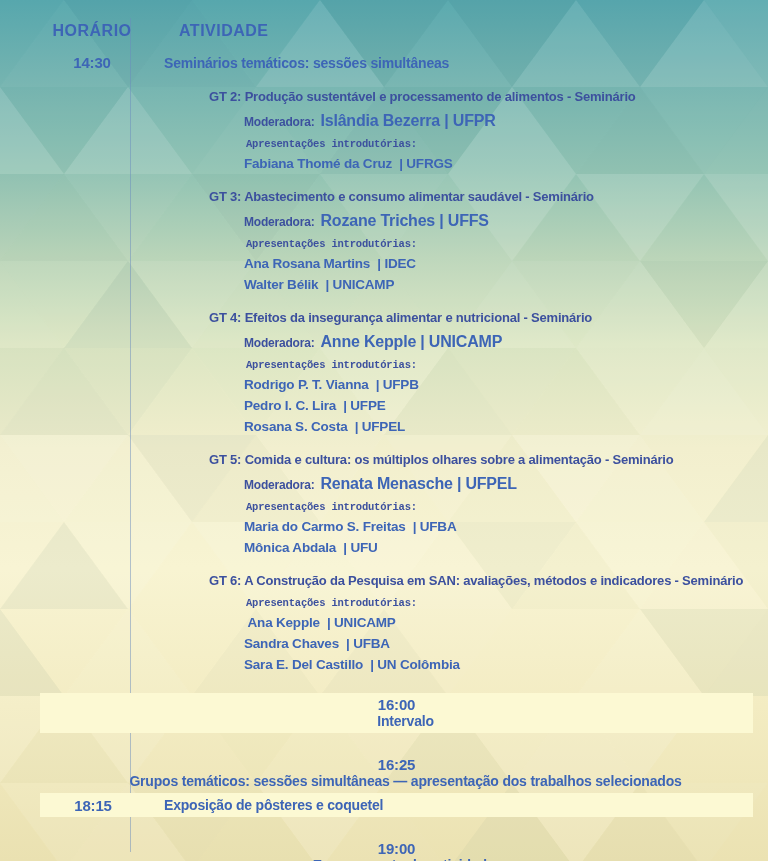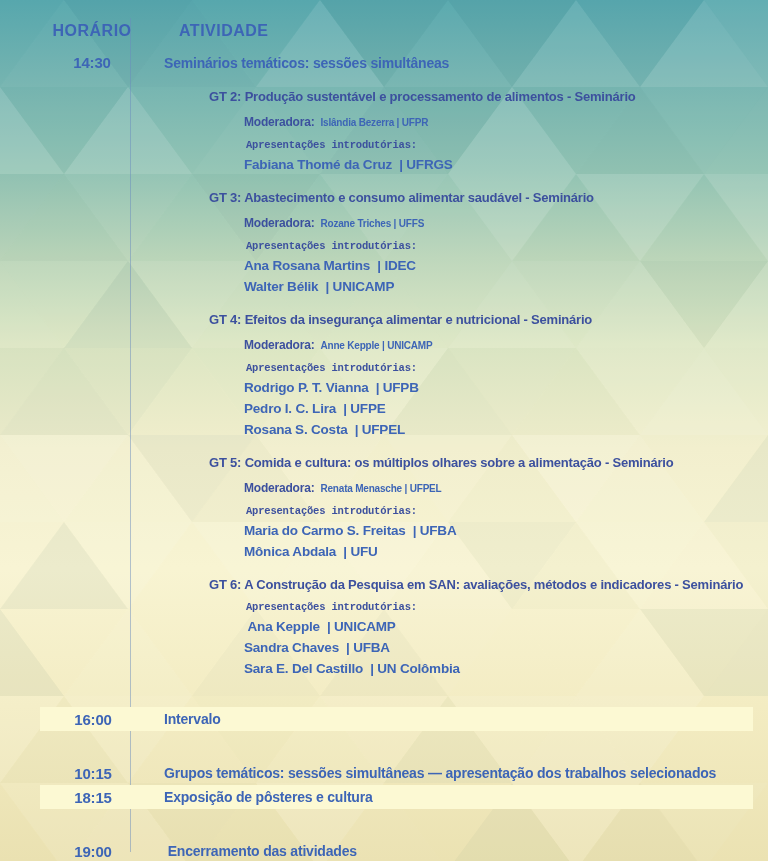--- a/index.html
+++ b/index.html
@@ -44,21 +44,21 @@
   .gt { margin-top: 16px; }
   .gt-heading {
     padding-left: 45px; font-weight: bold; font-size: 13px;
     line-height: 18px; color: var(--blue-dark, #3c509e);
   }
   .mod-line { margin-top: 6px; padding-left: 80px; line-height: 18px; }
   .mod-label {
     font-weight: bold; font-size: 12px;
     color: var(--blue-dark, #3c509e); margin-right: 6px;
   }
-  .mod-name { font-weight: bold; font-size: 10px; }
+  .mod-name { font-weight: bold; font-size: 16px; }
   .apres-label {
     margin-top: 6px; padding-left: 82px; font-weight: bold;
     font-size: 10.5px; line-height: 14px; color: var(--blue-dark, #3c509e); font-family: Liberation Mono, monospace;
   }
   .presenter {
     margin-top: 4px; padding-left: 80px; font-weight: bold;
     font-size: 13.5px; line-height: 17px; white-space: pre-wrap;
   }
   
   .simple-row {
@@ -67,21 +67,21 @@
   }
   .simple-row.highlight { background: var(--band, #fcf9d3); }
   .sr-time {
     width: 106px; flex: none; text-align: center;
     font-weight: bold; font-size: 15px; line-height: 17px;
   }
   .sr-title {
     padding-left: 18px; font-weight: bold; font-size: 14px;
     line-height: 17px; white-space: pre-wrap;
   }
-  .mt14 { margin-top: 30px; }
+  .mt14 { margin-top: 20px; flex-direction: column; }
   .mt12 { margin-top: 0; }
 </style>
 </head>
 <body>
 
 <div id="canvas">
   <svg id="mosaic" width="768" height="861">
       <polygon points="-192,0 -64,0 -128,-87" fill="#ffffff" opacity="0.043"></polygon>
       <polygon points="-128,-87 0,-87 -64,0" fill="#1d585e" opacity="0.037"></polygon>
       <polygon points="-64,0 64,0 0,-87" fill="#1d585e" opacity="0.002"></polygon>
@@ -333,26 +333,26 @@
               <div class="presenter">Sandra Chaves  | UFBA</div>
               <div class="presenter">Sara E. Del Castillo  | UN Colômbia</div>
             </div>
           </div>
         </div>
         <div class="simple-row highlight mt14">
           <div class="sr-time">16:00</div>
           <div class="sr-title">Intervalo</div>
         </div>
         <div class="simple-row mt14">
-          <div class="sr-time">10:15</div>
+          <div class="sr-time">16:25</div>
           <div class="sr-title">Grupos temáticos: sessões simultâneas — apresentação dos trabalhos selecionados</div>
         </div>
         <div class="simple-row highlight mt12">
           <div class="sr-time">18:15</div>
-          <div class="sr-title">Exposição de pôsteres e cultura</div>
+          <div class="sr-title">Exposição de pôsteres e coquetel</div>
         </div>
         <div class="simple-row mt14">
           <div class="sr-time">19:00</div>
           <div class="sr-title"> Encerramento das atividades</div>
         </div>
       </div>
   </div>
 </div>
 
 </body></html>

